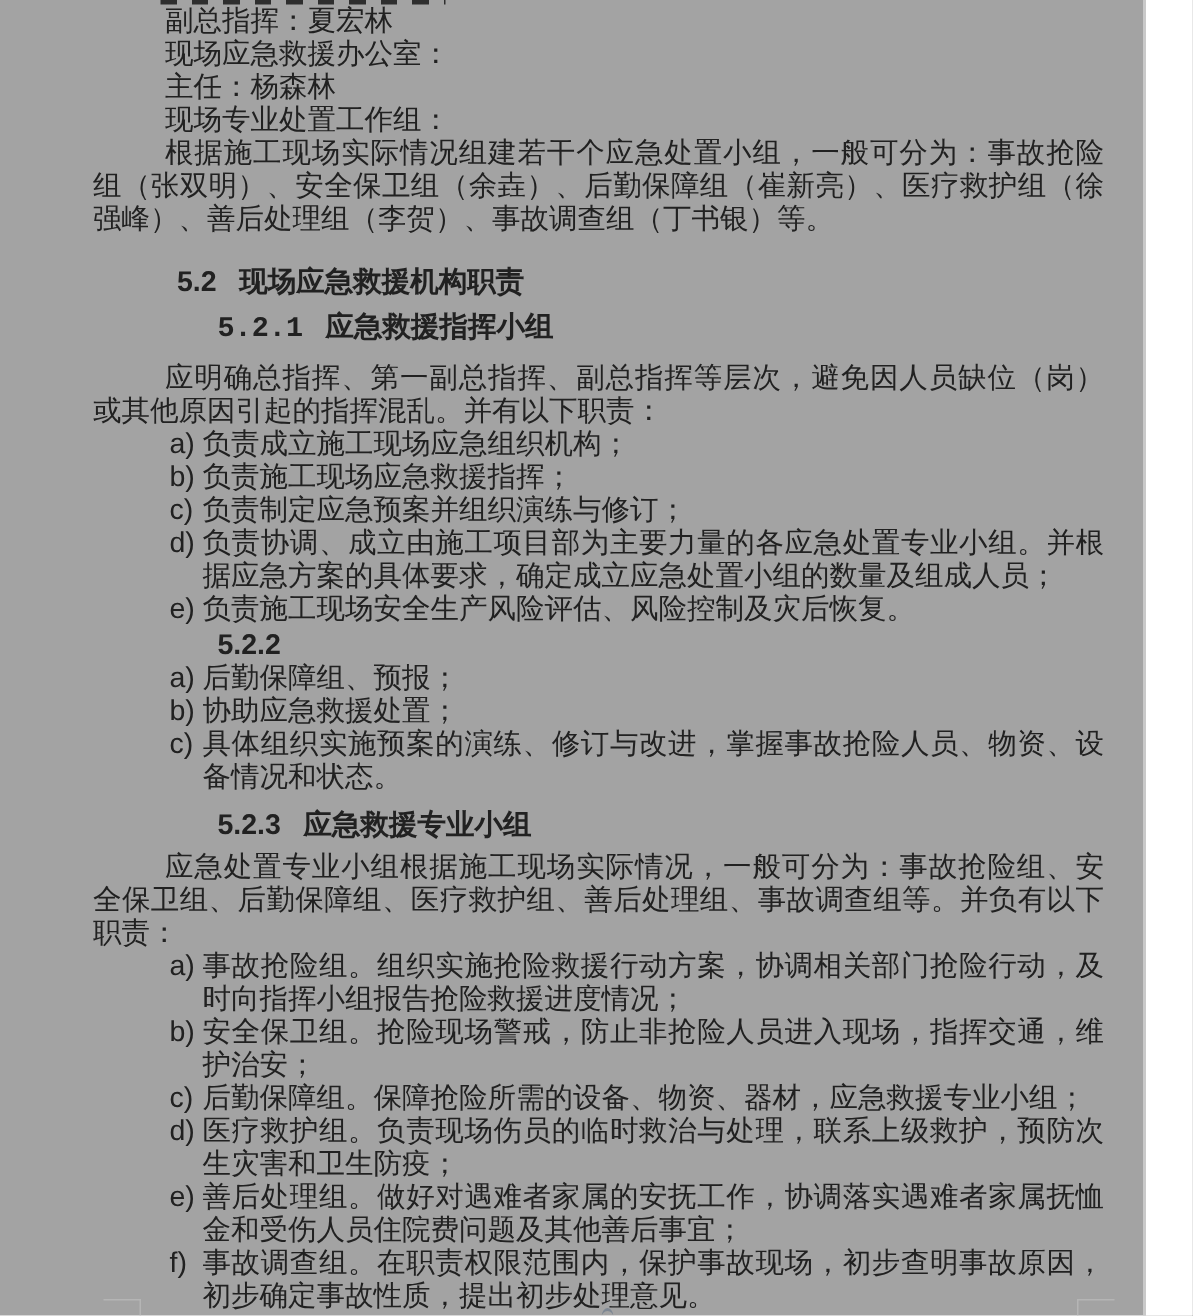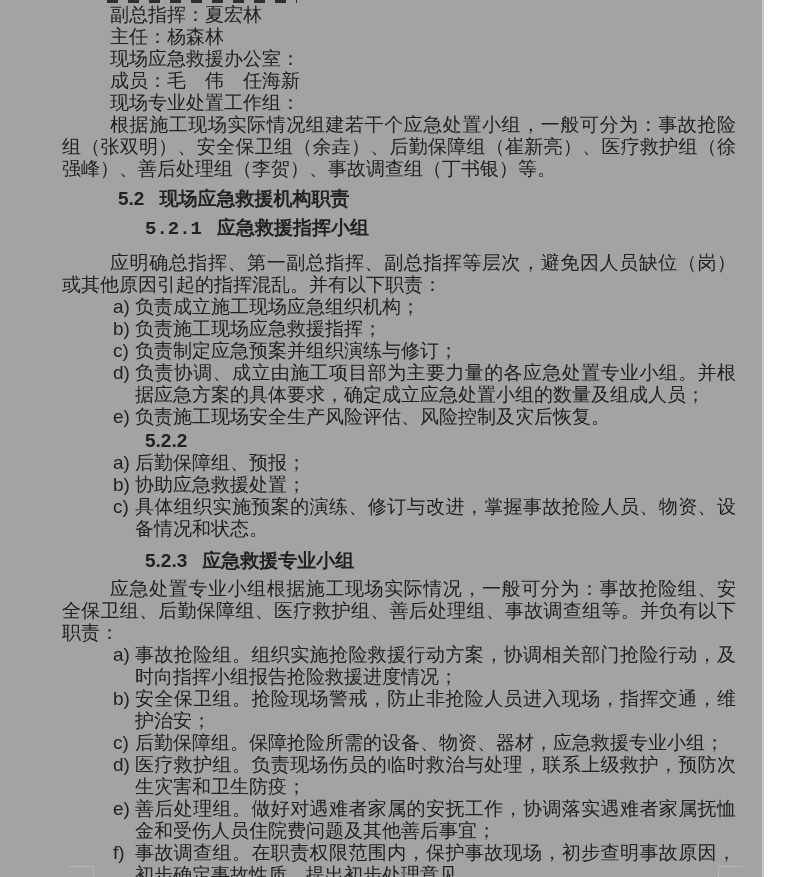--- a/index.html
+++ b/index.html
@@ -23,21 +23,21 @@
   
   .clipped-line{
     position:absolute;left:107px;top:0;
     width:190px;height:3px;
     background:repeating-linear-gradient(90deg,#2e2e2e 0 11px,transparent 11px 21px);
   }
   .roster-line{margin-left:48px;}
   .para{text-indent:48px;text-align:justify;}
   .heading{font-weight:bold;display:flex;}
   .heading .h-num{flex:0 0 auto;margin-right:15px;white-space:nowrap;}
-  .h-52 {margin:8px 0 0 56px;}
+  .h-52 {margin:20px 0 0 56px;}
   .h-521{margin:8px 0 0 83px;font-family:Liberation Mono, monospace;}
   .h-522{margin:2px 0 0 83px;}
   .h-523{margin:10px 0 0 83px;}
   .p-521{margin-top:12px;}
   .p-523{margin-top:6px;}
   .olist{margin:0;}
   .li{display:flex;margin-left:51px;}
   .li-label{flex:0 0 22px;}
   .li-text{flex:1;text-align:justify;}
   
@@ -59,23 +59,22 @@
 </head>
 <body>
 
 <div class="page">
 
   <div class="clipped-line"></div>
 
   <div class="content">
 
     <div class="roster-line">副总指挥：夏宏林</div>
+    <div class="roster-line">现场应急救援办公室：</div>
     <div class="roster-line">主任：杨森林</div>
-    <div class="roster-line">现场应急救援办公室：</div>
-    <div class="roster-line">成员：毛　伟　任海新</div>
     <div class="roster-line">现场专业处置工作组：</div>
 
     <div class="para">根据施工现场实际情况组建若干个应急处置小组，一般可分为：事故抢险组（张双明）、安全保卫组（余垚）、后勤保障组（崔新亮）、医疗救护组（徐强峰）、善后处理组（李贺）、事故调查组（丁书银）等。</div>
 
     <div class="heading h-52">
       <span class="h-num">5.2</span>
       <span class="h-title">现场应急救援机构职责</span>
     </div>
 
     <div class="heading h-521">

